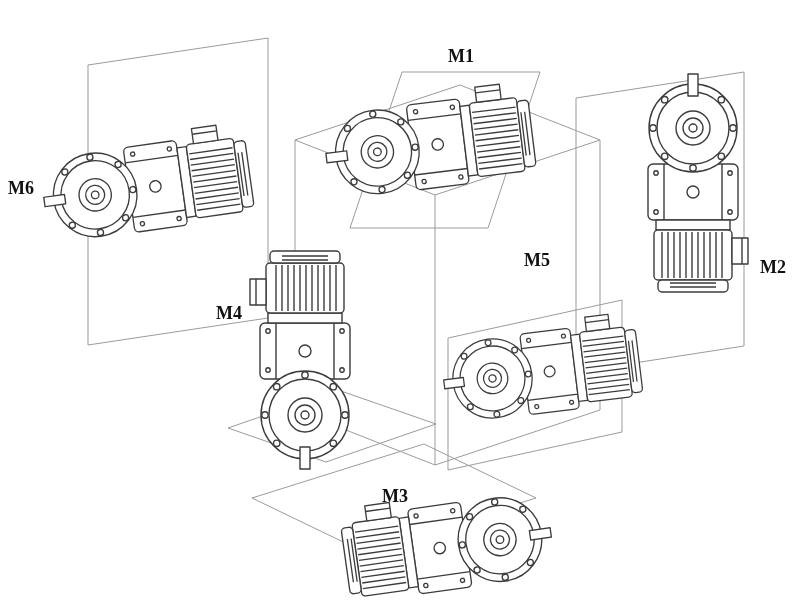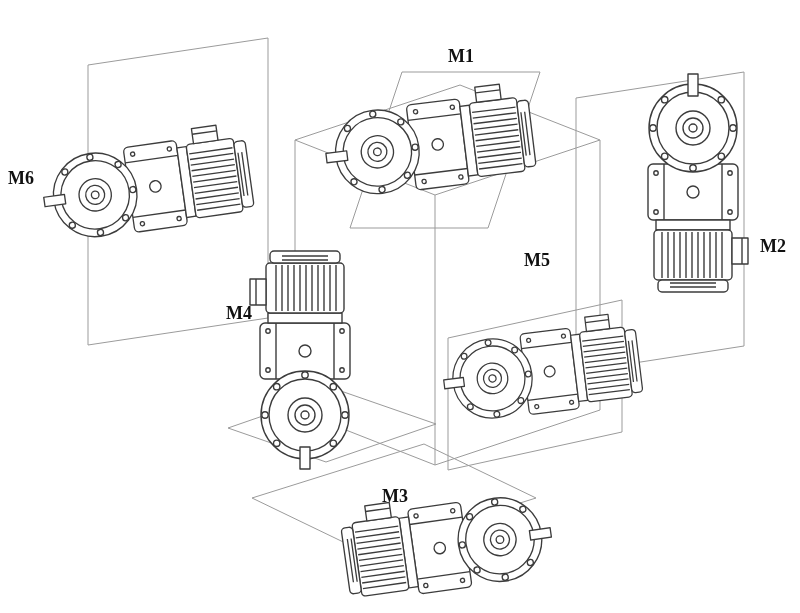--- a/index.html
+++ b/index.html
@@ -92,19 +92,19 @@
 
     <use href="#gearmotor" transform="translate(322,106) rotate(-7) scale(0.95)"></use>
     <use href="#gearmotor" transform="translate(39,150) rotate(-8) scale(0.95)"></use>
     <use href="#gearmotor" transform="translate(748,76) rotate(90)"></use>
     <use href="#gearmotor" transform="translate(250,467) rotate(-90)"></use>
     <use href="#gearmotor" transform="translate(440,335) rotate(-7) scale(0.9)"></use>
     <use href="#gearmotor" transform="translate(541.6,481) rotate(-8) scale(-0.95,0.95)"></use>
   </svg>
 
   <div class="lbl" style="left:448px;top:46px">M1</div>
-  <div class="lbl" style="left:760px;top:236px">M2</div>
+  <div class="lbl" style="left:760px;top:257px">M2</div>
   <div class="lbl" style="left:382px;top:486px">M3</div>
-  <div class="lbl" style="left:226px;top:303px">M4</div>
+  <div class="lbl" style="left:216px;top:303px">M4</div>
   <div class="lbl" style="left:524px;top:250px">M5</div>
-  <div class="lbl" style="left:8px;top:168px">M6</div>
+  <div class="lbl" style="left:8px;top:178px">M6</div>
 
 </div>
 
 </body></html>

